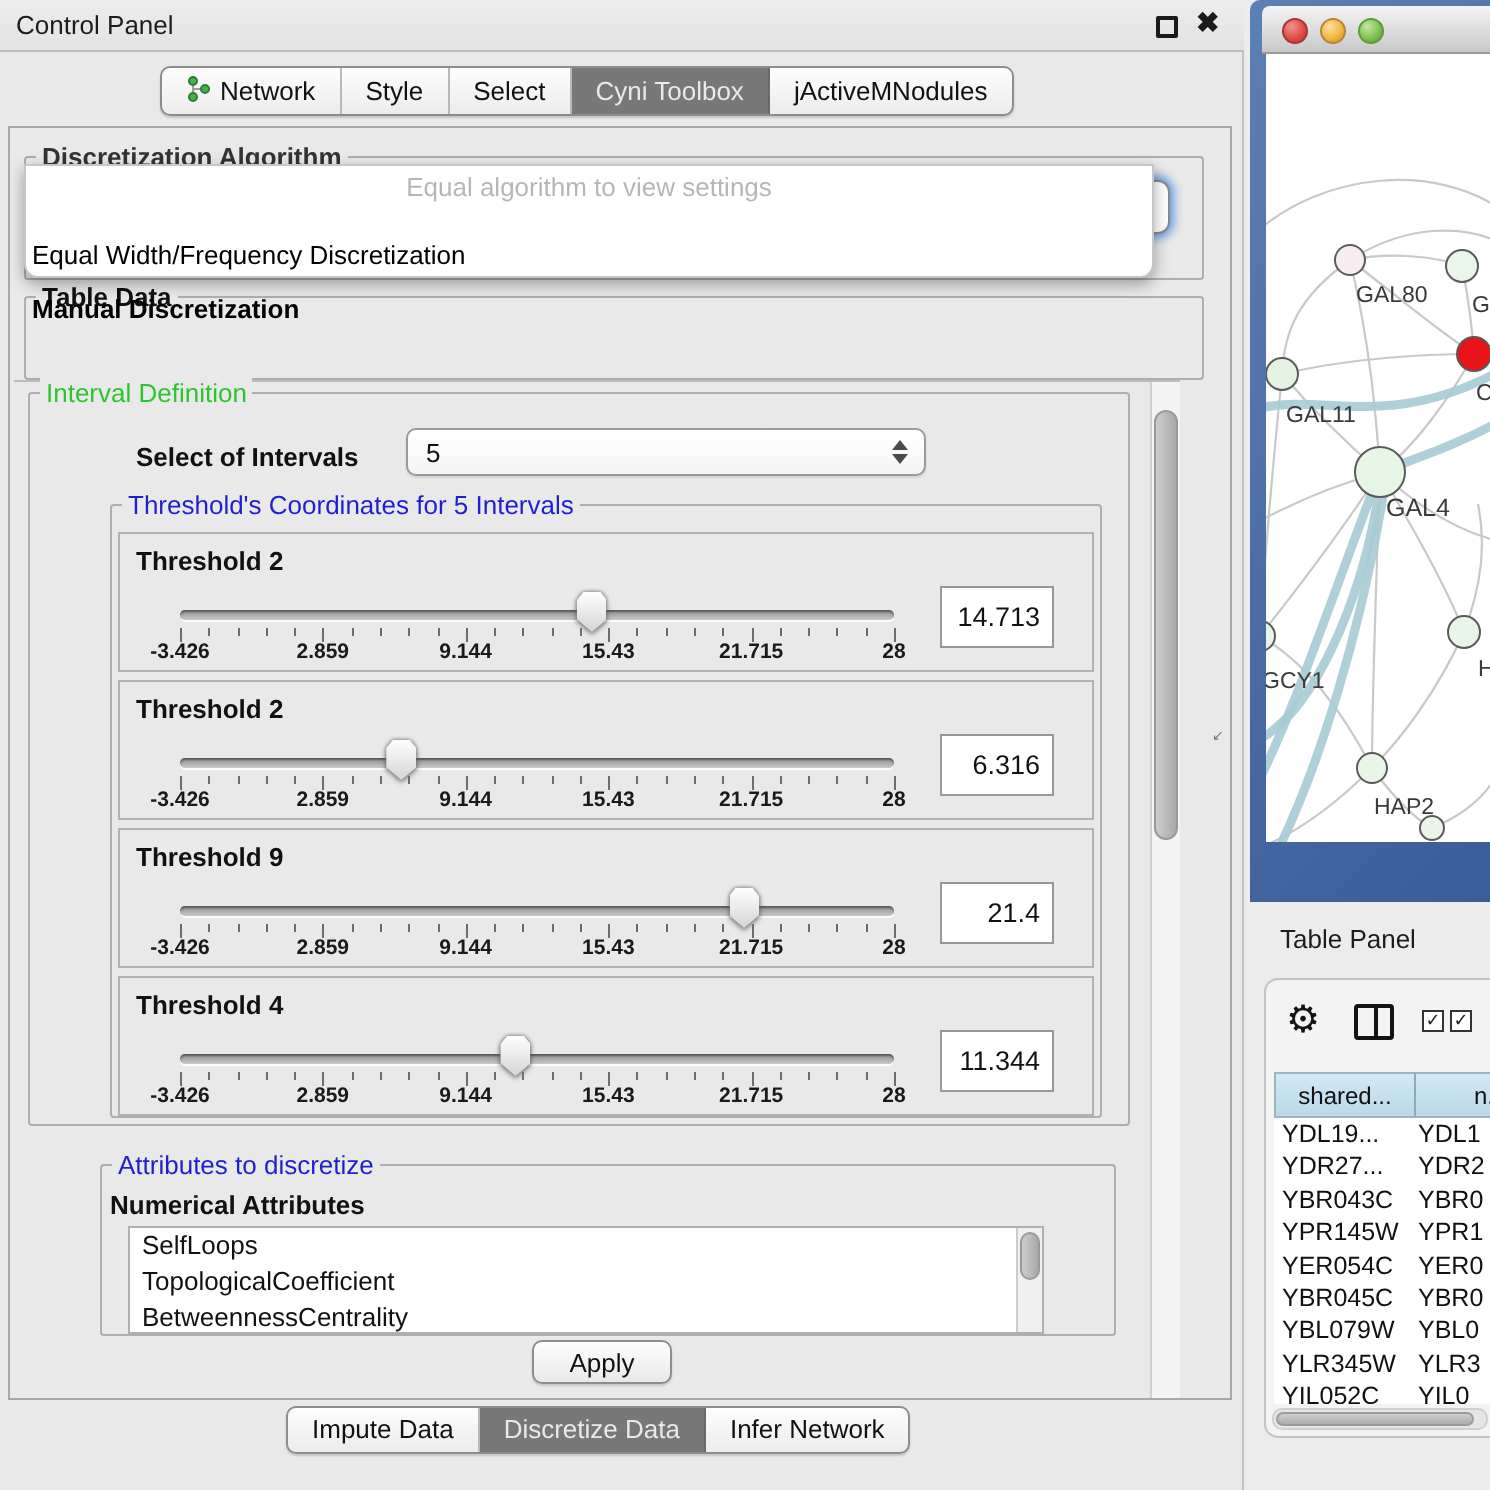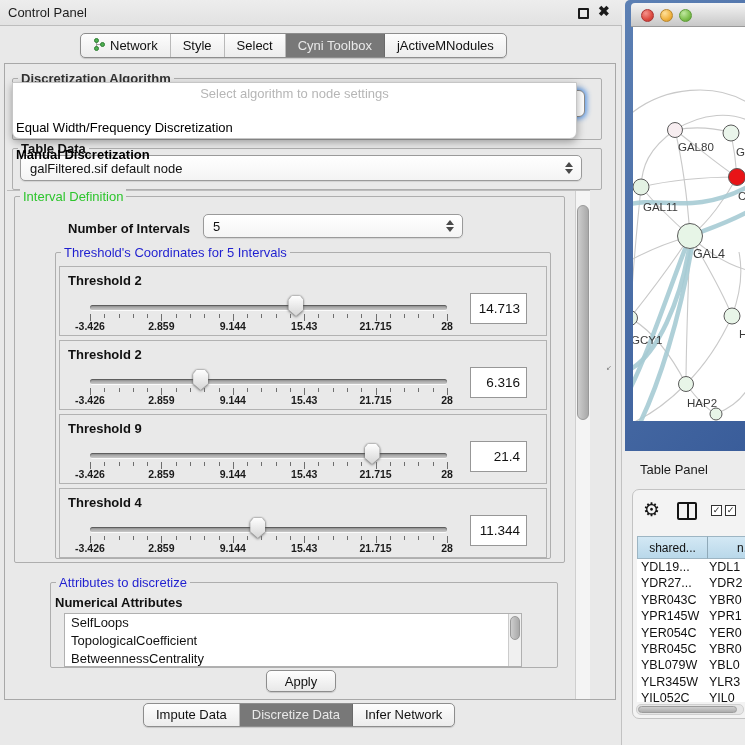--- a/index.html
+++ b/index.html
@@ -141,41 +141,37 @@
 
   <div class="abs" id="outer-pane"></div>
 
   <div class="abs groupbox" style="left:12px; top:78px; width:590px; height:62px;"></div>
   <div class="group-title" style="left:18px; top:71px; color:#333; font-weight:bold;">Discretization Algorithm</div>
   <div class="abs" id="algo-combo-back">
       <span class="spin"></span>
     </div>
 
   <div class="abs" id="algo-popup">
-    <div class="abs" id="algo-placeholder">Select algorithm to node settings</div>
+    <div class="abs" id="algo-placeholder">Equal algorithm to view settings</div>
     <div class="algo-item b">Manual Discretization</div>
     <div class="algo-item r">Equal Width/Frequency Discretization</div>
   </div>
 
   <div class="abs groupbox" style="left:12px; top:148px; width:590px; height:42px;"></div>
   <div class="group-title" style="left:18px; top:141px; color:#111; font-weight:bold;">Table Data</div>
-  <div class="combo" style="left:20px; top:155px; width:562px; height:26px;">
-    <span>galFiltered.sif default node</span>
-    <span class="spin"></span>
-  </div>
 
   <div class="abs" id="scroll-line"></div>
   <div class="abs" id="v-scrollbar">
       <div class="abs" id="v-thumb"></div>
     </div>
 
   <div class="abs groupbox" style="left:14px; top:196px; width:551px; height:367px;"></div>
   <div class="group-title t-green" style="left:20px; top:189px;">Interval Definition</div>
 
-  <div class="abs" style="left:68px; top:221px; font-size:13px; font-weight:bold;">Number of Intervals</div>
+  <div class="abs" style="left:68px; top:221px; font-size:13px; font-weight:bold;">Select of Intervals</div>
   <div class="combo" style="left:203px; top:214px; width:260px; height:24px;">
     <span>5</span>
     <span class="spin"></span>
   </div>
 
   <div class="abs groupbox" style="left:55px; top:252px; width:496px; height:307px;"></div>
   <div class="group-title t-blue" style="left:61px; top:245px;">Threshold's Coordinates for 5 Intervals</div>
   <div id="thr-container">
       <div class="thr-panel" style="top: 266px;">
         <div class="thr-label">Threshold 2</div>

